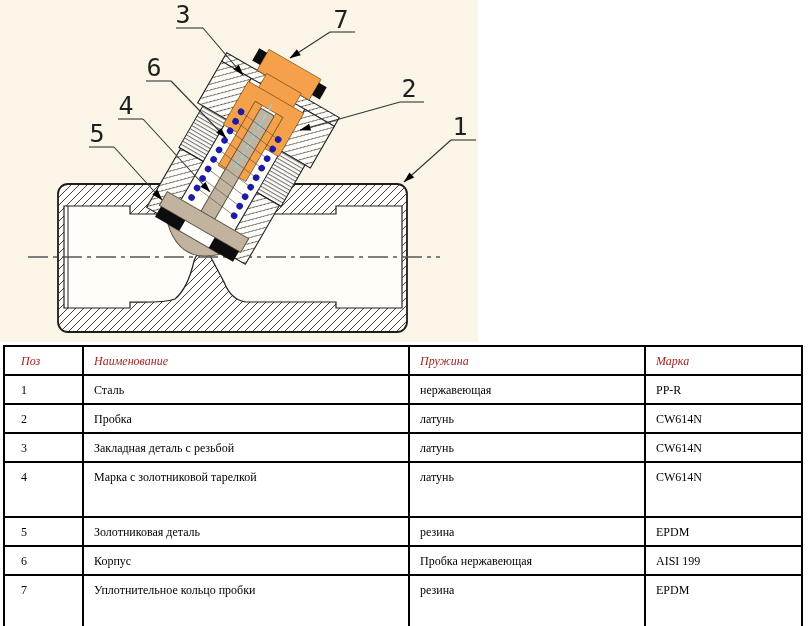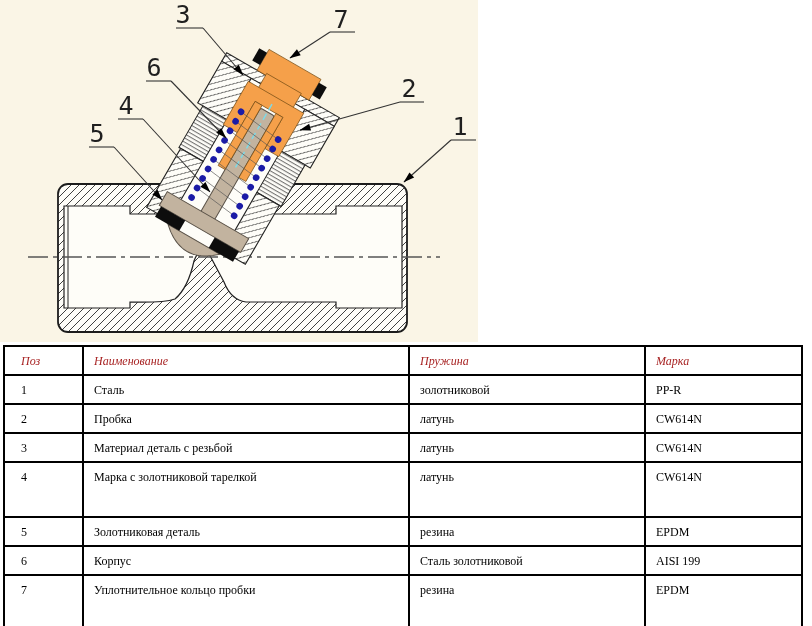--- a/index.html
+++ b/index.html
@@ -179,51 +179,51 @@
     <tbody>
         <tr class="hh">
       <th class="pos">Поз</th>
       <th>Наименование</th>
       <th>Пружина</th>
       <th>Марка</th>
     </tr>
     <tr class="h1">
       <td class="pos">1</td>
       <td>Сталь</td>
-      <td>золотниковой</td>
+      <td>нержавеющая</td>
       <td>PP-R</td>
     </tr>
     <tr class="h1">
       <td class="pos">2</td>
       <td>Пробка</td>
       <td>латунь</td>
       <td>CW614N</td>
     </tr>
     <tr class="h1">
       <td class="pos">3</td>
-      <td>Материал деталь  с резьбой</td>
+      <td>Закладная деталь  с резьбой</td>
       <td>латунь</td>
       <td>CW614N</td>
     </tr>
     <tr class="h2">
       <td class="pos">4</td>
       <td><span class="wrap-narrow">Марка с золотниковой тарелкой</span></td>
       <td>латунь</td>
       <td>CW614N</td>
     </tr>
     <tr class="h1">
       <td class="pos">5</td>
       <td>Золотниковая деталь</td>
       <td>резина</td>
       <td>EPDM</td>
     </tr>
     <tr class="h1">
       <td class="pos">6</td>
       <td>Корпус</td>
-      <td>Сталь золотниковой</td>
+      <td>Пробка нержавеющая</td>
       <td>AISI 199</td>
     </tr>
     <tr class="h2">
       <td class="pos">7</td>
       <td><span class="wrap-narrow">Уплотнительное кольцо пробки</span></td>
       <td>резина</td>
       <td>EPDM</td>
     </tr>
   </tbody>
     </table>

